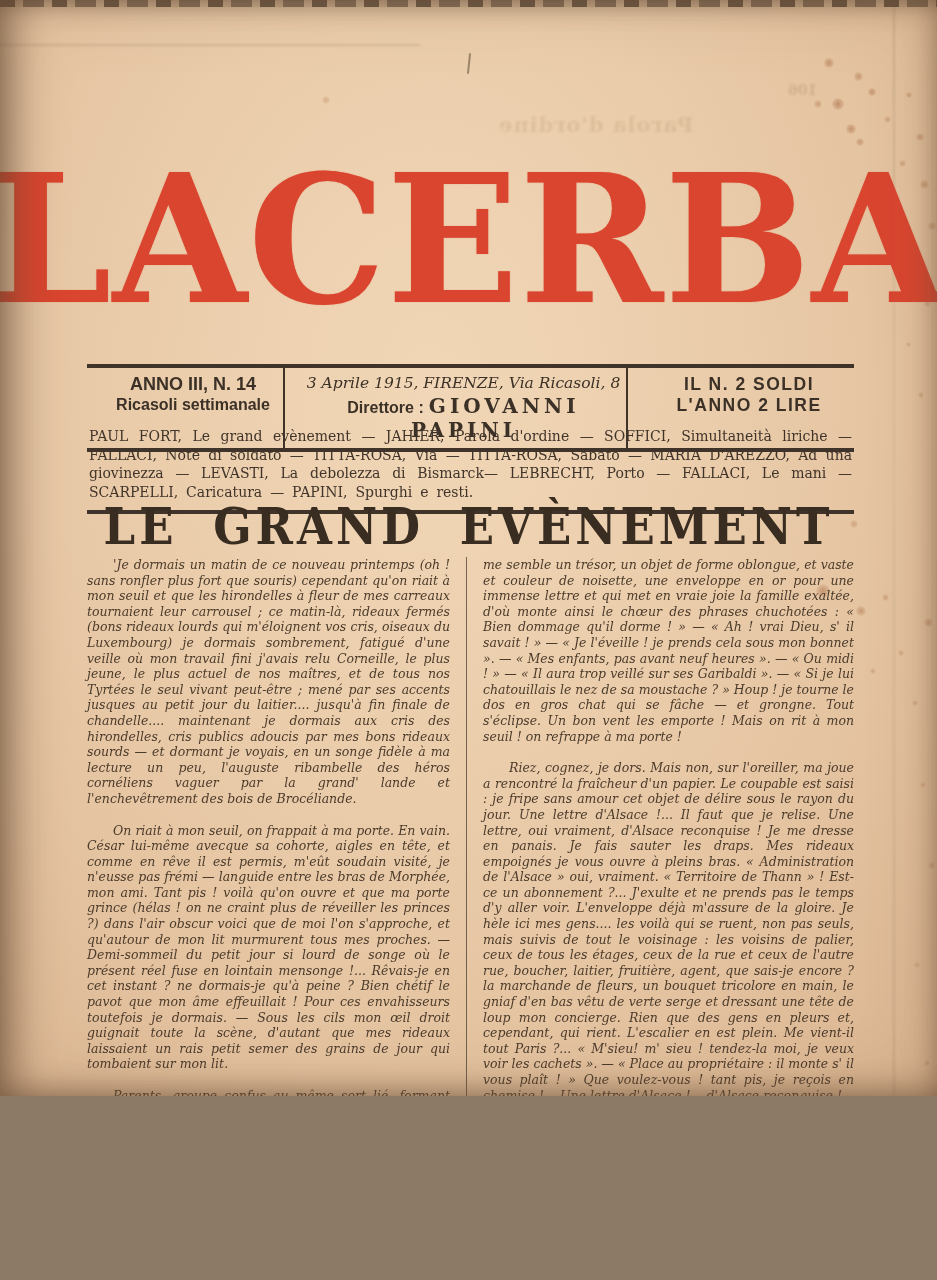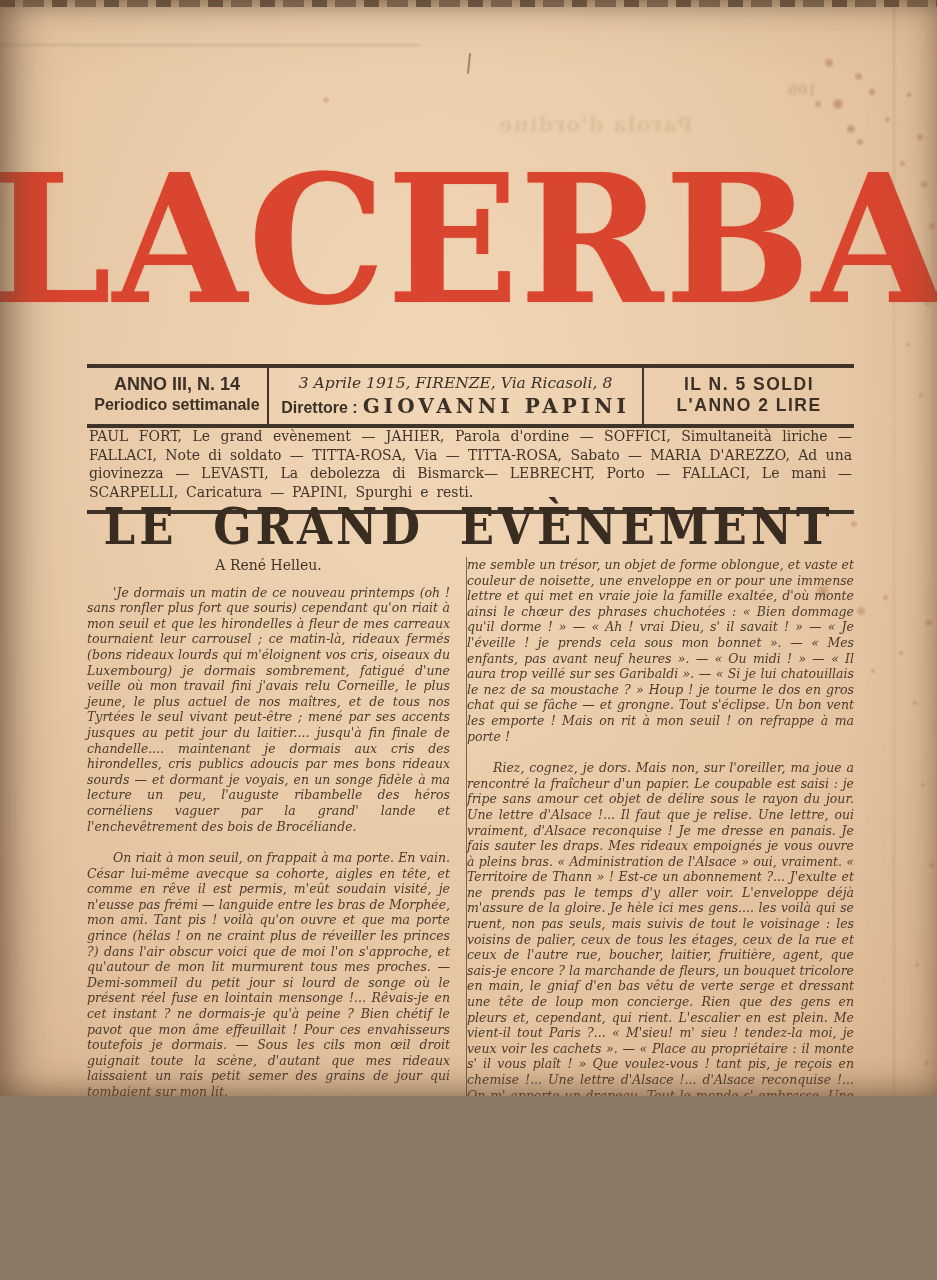--- a/index.html
+++ b/index.html
@@ -39,21 +39,21 @@
 
   
   .masthead{position:absolute;top:136px;left:0;width:937px;text-align:center;
     font-weight:700;font-size:168px;line-height:196px;color:#d9452f;
     transform:scaleX(1.03) scaleY(1.06);transform-origin:center top;
     text-shadow:0 0 1px rgba(217,69,47,.55);letter-spacing:1px;}
 
   
   .info-bar{position:absolute;top:364px;left:87px;width:767px;display:flex;align-items:stretch;
     border-top:4px solid #40342a;border-bottom:4px solid #40342a;color:#3c3127;box-sizing:border-box;}
-  .ib-cell{box-sizing:border-box;text-align:center;padding:5px 4px 6px;}
+  .ib-cell{box-sizing:border-box;text-align:center;padding:5px 4px 6px;margin-left:16px;}
   .ib-left{width:182px;border-right:2px solid #40342a;font-family:"Liberation Sans",sans-serif;font-weight:700;}
   .ib-left .l1{font-size:18px;line-height:22px;}
   .ib-left .l2{font-size:16px;line-height:19px;}
   .ib-center{flex:1;border-right:2px solid #40342a;}
   .ib-center .date{font-style:italic;font-weight:400;font-size:15.5px;line-height:20px;}
   .ib-center .dir{margin-top:1px;text-align:center;}
   .ib-center .dir-label{font-family:"Liberation Sans",sans-serif;font-weight:700;font-size:16px;}
   .ib-center .dir-name{font-weight:700;font-size:20px;letter-spacing:4px;}
   .ib-right{width:210px;font-family:"Liberation Sans",sans-serif;font-weight:700;
     font-size:17.5px;line-height:21px;letter-spacing:1.5px;padding-top:6px;}
@@ -63,21 +63,21 @@
     padding:8px 2px 9px;border-bottom:4px solid #40342a;
     font-size:14px;line-height:18.5px;word-spacing:3.5px;color:#40342a;text-align:justify;}
 
   
   .article-title{position:absolute;top:497px;left:0;width:937px;text-align:center;
     font-weight:700;font-size:45px;letter-spacing:4px;word-spacing:16px;color:#392d22;
     transform:scaleY(1.12);transform-origin:center top;}
   .columns{position:absolute;top:557px;left:87px;width:767px;display:flex;
     font-style:italic;font-size:12.5px;line-height:15.6px;color:#4b3b2b;text-align:justify;}
   .col-left{width:379px;box-sizing:border-box;padding-right:16px;}
-  .col-right{width:388px;box-sizing:border-box;
+  .col-right{width:388px;box-sizing:border-box;padding-left:16px;
     border-left:1.5px solid rgba(64,52,40,.7);min-height:610px;}
   .dedication{text-align:center;font-style:normal;font-size:14px;margin:1px 0 11px;color:#42352a;}
   .paras p{margin:0 0 16px;text-indent:26px;}
   .col-right .paras p:first-child{text-indent:0;}
   .signature{text-align:center;padding-right:46px;margin-top:4px;font-style:normal;
     font-weight:700;font-size:19px;letter-spacing:2px;color:#392d22;}
 
   
   .watermark{position:absolute;left:100px;top:1148px;width:800px;height:130px;
     display:flex;align-items:center;pointer-events:none;}
@@ -131,42 +131,41 @@
   <i class="fx" style="left:928px;top:862px;width:7px;height:7px;opacity:.3"></i>
   <i class="fx" style="left:914px;top:962px;width:6px;height:6px;opacity:.25"></i>
   <i class="fx" style="left:924px;top:1060px;width:6px;height:6px;opacity:.3"></i>
   <i class="fx" style="left:868px;top:1240px;width:7px;height:7px;opacity:.3"></i>
 
   <div class="masthead">LACERBA</div>
 
   <div class="info-bar">
     <div class="ib-cell ib-left">
       <div class="l1">ANNO III, N. 14</div>
-      <div class="l2">Periodico settimanale</div>
+      <div class="l2">Ricasoli settimanale</div>
     </div>
     <div class="ib-cell ib-center">
       <div class="date">3 Aprile 1915, FIRENZE, Via Ricasoli, 8</div>
       <div class="dir">
         <span class="dir-label">Direttore :</span>
         <span class="dir-name">GIOVANNI PAPINI</span>
       </div>
     </div>
     <div class="ib-cell ib-right">
-      <div>IL N. 5 SOLDI</div>
+      <div>IL N. 2 SOLDI</div>
       <div>L'ANNO 2 LIRE</div>
     </div>
   </div>
 
   <div class="toc">PAUL FORT, Le grand evènement — JAHIER, Parola d'ordine — SOFFICI, Simultaneità liriche — FALLACI, Note di soldato — TITTA-ROSA, Via — TITTA-ROSA, Sabato — MARIA D'AREZZO, Ad una giovinezza — LEVASTI, La debolezza di Bismarck— LEBRECHT, Porto — FALLACI, Le mani — SCARPELLI, Caricatura — PAPINI, Spurghi e resti.</div>
 
   <div class="article-title">LE GRAND EVÈNEMENT</div>
 
   <div class="columns">
     <div class="col-left">
-      <div class="dedication">A René Helleu.</div>
       <div class="paras">
           <p class="para">'Je dormais un matin de ce nouveau printemps (oh ! sans ronfler plus fort que souris) cependant qu'on riait à mon seuil et que les hirondelles à fleur de mes carreaux tournaient leur carrousel ; ce matin-là, rideaux fermés (bons rideaux lourds qui m'éloignent vos cris, oiseaux du Luxembourg) je dormais sombrement, fatigué d'une veille où mon travail fini j'avais relu Corneille, le plus jeune, le plus actuel de nos maîtres, et de tous nos Tyrtées le seul vivant peut-être ; mené par ses accents jusques au petit jour du laitier.... jusqu'à fin finale de chandelle.... maintenant je dormais aux cris des hirondelles, cris publics adoucis par mes bons rideaux sourds — et dormant je voyais, en un songe fidèle à ma lecture un peu, l'auguste ribambelle des héros cornéliens vaguer par la grand' lande et l'enchevêtrement des bois de Brocéliande.</p>
           <p class="para">On riait à mon seuil, on frappait à ma porte. En vain. César lui-même avecque sa cohorte, aigles en tête, et comme en rêve il est permis, m'eût soudain visité, je n'eusse pas frémi — languide entre les bras de Morphée, mon ami. Tant pis ! voilà qu'on ouvre et que ma porte grince (hélas ! on ne craint plus de réveiller les princes ?) dans l'air obscur voici que de moi l'on s'approche, et qu'autour de mon lit murmurent tous mes proches. — Demi-sommeil du petit jour si lourd de songe où le présent réel fuse en lointain mensonge !... Rêvais-je en cet instant ? ne dormais-je qu'à peine ? Bien chétif le pavot que mon âme effeuillait ! Pour ces envahisseurs toutefois je dormais. — Sous les cils mon œil droit guignait toute la scène, d'autant que mes rideaux laissaient un rais petit semer des grains de jour qui tombaient sur mon lit.</p>
           <p class="para">Parents, groupe confus au même sort lié, formant comme une ronde autour de la lumière ! Et parmi le buisson des bras familiers, tout feuillus de ces mains que l'on aime ou vénère, mains d'épouse, d'enfants, de mère, de grand-mère, circule vivement, comme au jeu du furet, ce qui déjà</p>
         </div>
     </div>
     <div class="col-right">
       <div class="paras">
           <p class="para">me semble un trésor, un objet de forme oblongue, et vaste et couleur de noisette, une enveloppe en or pour une immense lettre et qui met en vraie joie la famille exaltée, d'où monte ainsi le chœur des phrases chuchotées : « Bien dommage qu'il dorme ! » — « Ah ! vrai Dieu, s' il savait ! » — « Je l'éveille ! je prends cela sous mon bonnet ». — « Mes enfants, pas avant neuf heures ». — « Ou midi ! » — « Il aura trop veillé sur ses Garibaldi ». — « Si je lui chatouillais le nez de sa moustache ? » Houp ! je tourne le dos en gros chat qui se fâche — et grongne. Tout s'éclipse. Un bon vent les emporte ! Mais on rit à mon seuil ! on refrappe à ma porte !</p>
           <p class="para">Riez, cognez, je dors. Mais non, sur l'oreiller, ma joue a rencontré la fraîcheur d'un papier. Le coupable est saisi : je fripe sans amour cet objet de délire sous le rayon du jour. Une lettre d'Alsace !... Il faut que je relise. Une lettre, oui vraiment, d'Alsace reconquise ! Je me dresse en panais. Je fais sauter les draps. Mes rideaux empoignés je vous ouvre à pleins bras. « Administration de l'Alsace » oui, vraiment. « Territoire de Thann » ! Est-ce un abonnement ?... J'exulte et ne prends pas le temps d'y aller voir. L'enveloppe déjà m'assure de la gloire. Je hèle ici mes gens.... les voilà qui se ruent, non pas seuls, mais suivis de tout le voisinage : les voisins de palier, ceux de tous les étages, ceux de la rue et ceux de l'autre rue, boucher, laitier, fruitière, agent, que sais-je encore ? la marchande de fleurs, un bouquet tricolore en main, le gniaf d'en bas vêtu de verte serge et dressant une tête de loup mon concierge. Rien que des gens en pleurs et, cependant, qui rient. L'escalier en est plein. Me vient-il tout Paris ?... « M'sieu! m' sieu ! tendez-la moi, je veux voir les cachets ». — « Place au propriétaire : il monte s' il vous plaît ! » Que voulez-vous ! tant pis, je reçois en chemise !... Une lettre d'Alsace !... d'Alsace reconquise !... On m' apporte un drapeau. Tout le monde s' embrasse. Une lettre d'Alsace! Une lettre d' Alsace !</p>

